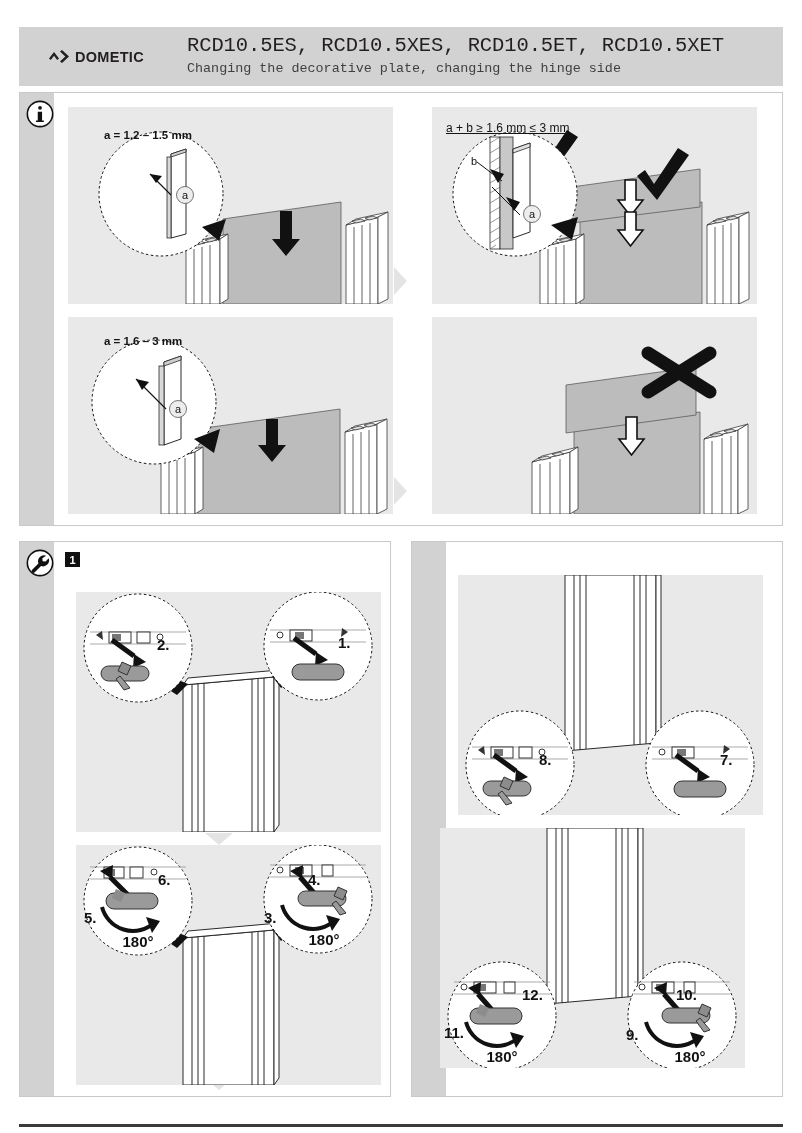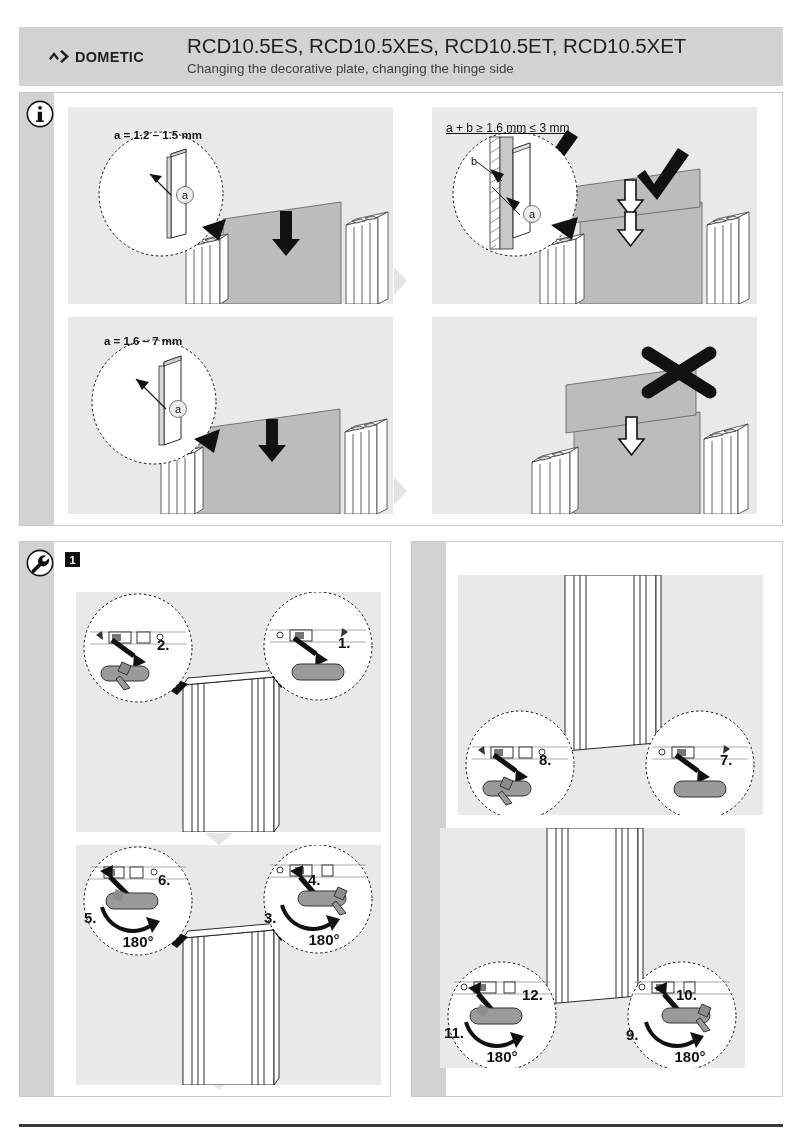--- a/index.html
+++ b/index.html
@@ -6,21 +6,21 @@
   body{width:802px;height:1133px;font-family:"Liberation Sans",sans-serif;color:#1a1a1a;overflow:hidden;position:relative;}
 
   .page{position:absolute;left:0;top:0;width:802px;height:1133px;}
 
   
   .header{position:absolute;left:19px;top:27px;width:764px;height:59px;display:flex;}
   .logo-box{width:155px;height:59px;background:#d2d2d2;display:flex;align-items:center;justify-content:center;}
   .logo{display:flex;gap:0;}
   .logo-mark{display:block;}
   .logo-text{font-weight:bold;font-size:14.5px;letter-spacing:0.3px;color:#231f20;font-family:"Liberation Sans",sans-serif;}
-  .title-box{flex:1;height:59px;background:#d2d2d2;padding-left:13px;box-sizing:border-box;display:flex;flex-direction:column;justify-content:center;}
+  .title-box{flex:1;height:59px;background:#d2d2d2;padding-left:13px;box-sizing:border-box;display:flex;flex-direction:column;justify-content:center;font-family:Liberation Mono, monospace;}
   .title-main{font-size:20.5px;color:#231f20;line-height:1.12;letter-spacing:-0.1px;}
   .title-sub{font-size:13.4px;color:#404040;line-height:1.2;margin-top:3px;}
 
   
   .section{position:absolute;border:1px solid #c9c9c9;background:#ffffff;box-sizing:border-box;}
   .sec-strip{position:absolute;left:0;top:0;width:34px;height:100%;background:#d2d2d2;}
   .sec-icon{position:absolute;left:5px;top:6px;width:30px;height:30px;}
 
   .sec-info{left:19px;top:92px;width:764px;height:434px;}
   .sec-steps{left:19px;top:541px;width:372px;height:556px;}
@@ -108,21 +108,21 @@
         <polygon points="103,47 118,42 118,127 103,131" fill="#ffffff" stroke="#2a2a2a" stroke-width="1"></polygon>
         <polygon points="103,47 118,42 118,45 103,50" fill="#cfcfcf" stroke="#2a2a2a" stroke-width="0.8"></polygon>
         <rect x="99" y="50" width="4" height="81" fill="#d9d9d9" stroke="#2a2a2a" stroke-width="0.8"></rect>
         <path d="M82 67 L103 88" stroke="#111" stroke-width="1.1"></path>
         <path d="M82 67 l12 2 l-6 7 z" fill="#111"></path>
         <circle cx="117" cy="88" r="8.5" fill="#ededed" stroke="#555" stroke-width="0.8"></circle>
         <text x="117" y="92" font-size="11" text-anchor="middle" fill="#111" font-family="Liberation Sans, sans-serif">a</text>
 
         <polygon points="134,120 158,112 151,134" fill="#111"></polygon>
       </svg>
-      <div class="meas-label" style="left:46px;top:22px;">a = 1.2 – 1.5 mm</div>
+      <div class="meas-label" style="left:36px;top:22px;">a = 1.2 – 1.5 mm</div>
     </div>
 
     <div class="ill" style="left:412px;top:14px;width:325px;height:197px;">
       <svg width="325" height="197" viewBox="0 0 325 197">
 
         <polygon points="148,110 270,95 270,197 148,197" fill="#bcbcbc" stroke="#5c5c5c" stroke-width="0.8"></polygon>
 
         <polygon points="140,80 268,62 268,100 140,116" fill="#bcbcbc" stroke="#5c5c5c" stroke-width="0.8"></polygon>
 
         <g stroke="#3a3a3a" stroke-width="0.8" fill="#ffffff">
@@ -196,21 +196,21 @@
         <circle cx="86" cy="85" r="62" fill="#ffffff" stroke="#111" stroke-width="1" stroke-dasharray="2.5 2.5"></circle>
         <polygon points="96,45 113,39 113,122 96,128" fill="#ffffff" stroke="#2a2a2a" stroke-width="1"></polygon>
         <polygon points="96,45 113,39 113,43 96,49" fill="#cfcfcf" stroke="#2a2a2a" stroke-width="0.8"></polygon>
         <rect x="91" y="49" width="5" height="79" fill="#d9d9d9" stroke="#2a2a2a" stroke-width="0.8"></rect>
         <path d="M68 62 L98 92" stroke="#111" stroke-width="1.1"></path>
         <path d="M68 62 l13 3 l-7 8 z" fill="#111"></path>
         <circle cx="110" cy="92" r="8.5" fill="#ededed" stroke="#555" stroke-width="0.8"></circle>
         <text x="110" y="96" font-size="11" text-anchor="middle" fill="#111" font-family="Liberation Sans, sans-serif">a</text>
         <polygon points="126,122 152,112 146,136" fill="#111"></polygon>
       </svg>
-      <div class="meas-label" style="left:36px;top:18px;">a = 1.6 – 7 mm</div>
+      <div class="meas-label" style="left:36px;top:18px;">a = 1.6 – 3 mm</div>
     </div>
 
     <div class="ill" style="left:412px;top:224px;width:325px;height:197px;">
       <svg width="325" height="197" viewBox="0 0 325 197">
         <polygon points="142,110 268,95 268,197 142,197" fill="#bcbcbc" stroke="#5c5c5c" stroke-width="0.8"></polygon>
         <polygon points="134,68 264,50 264,98 134,116" fill="#bcbcbc" stroke="#5c5c5c" stroke-width="0.8"></polygon>
         <g stroke="#3a3a3a" stroke-width="0.8" fill="#ffffff">
           <polygon points="100,145 138,135 138,197 100,197"></polygon>
           <polygon points="100,145 110,139 146,130 138,135"></polygon>
           <polygon points="138,135 146,130 146,192 138,197"></polygon>

